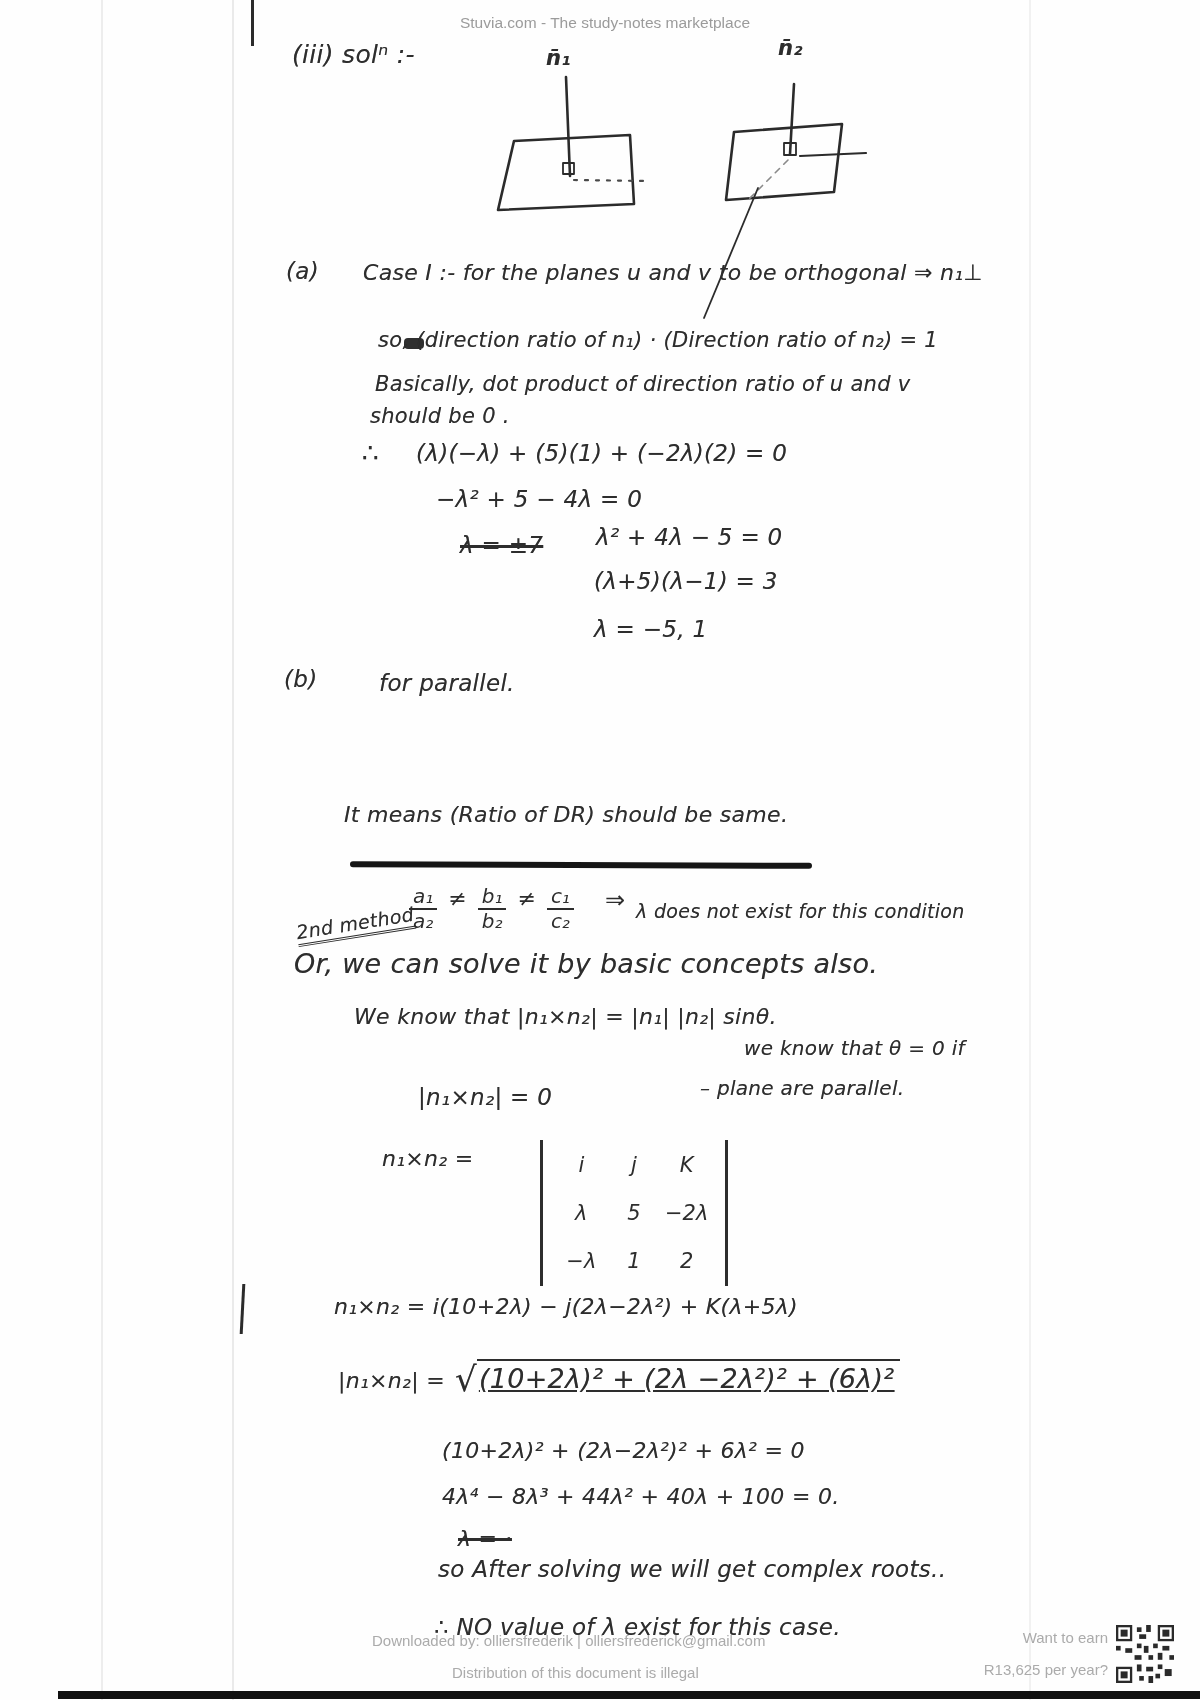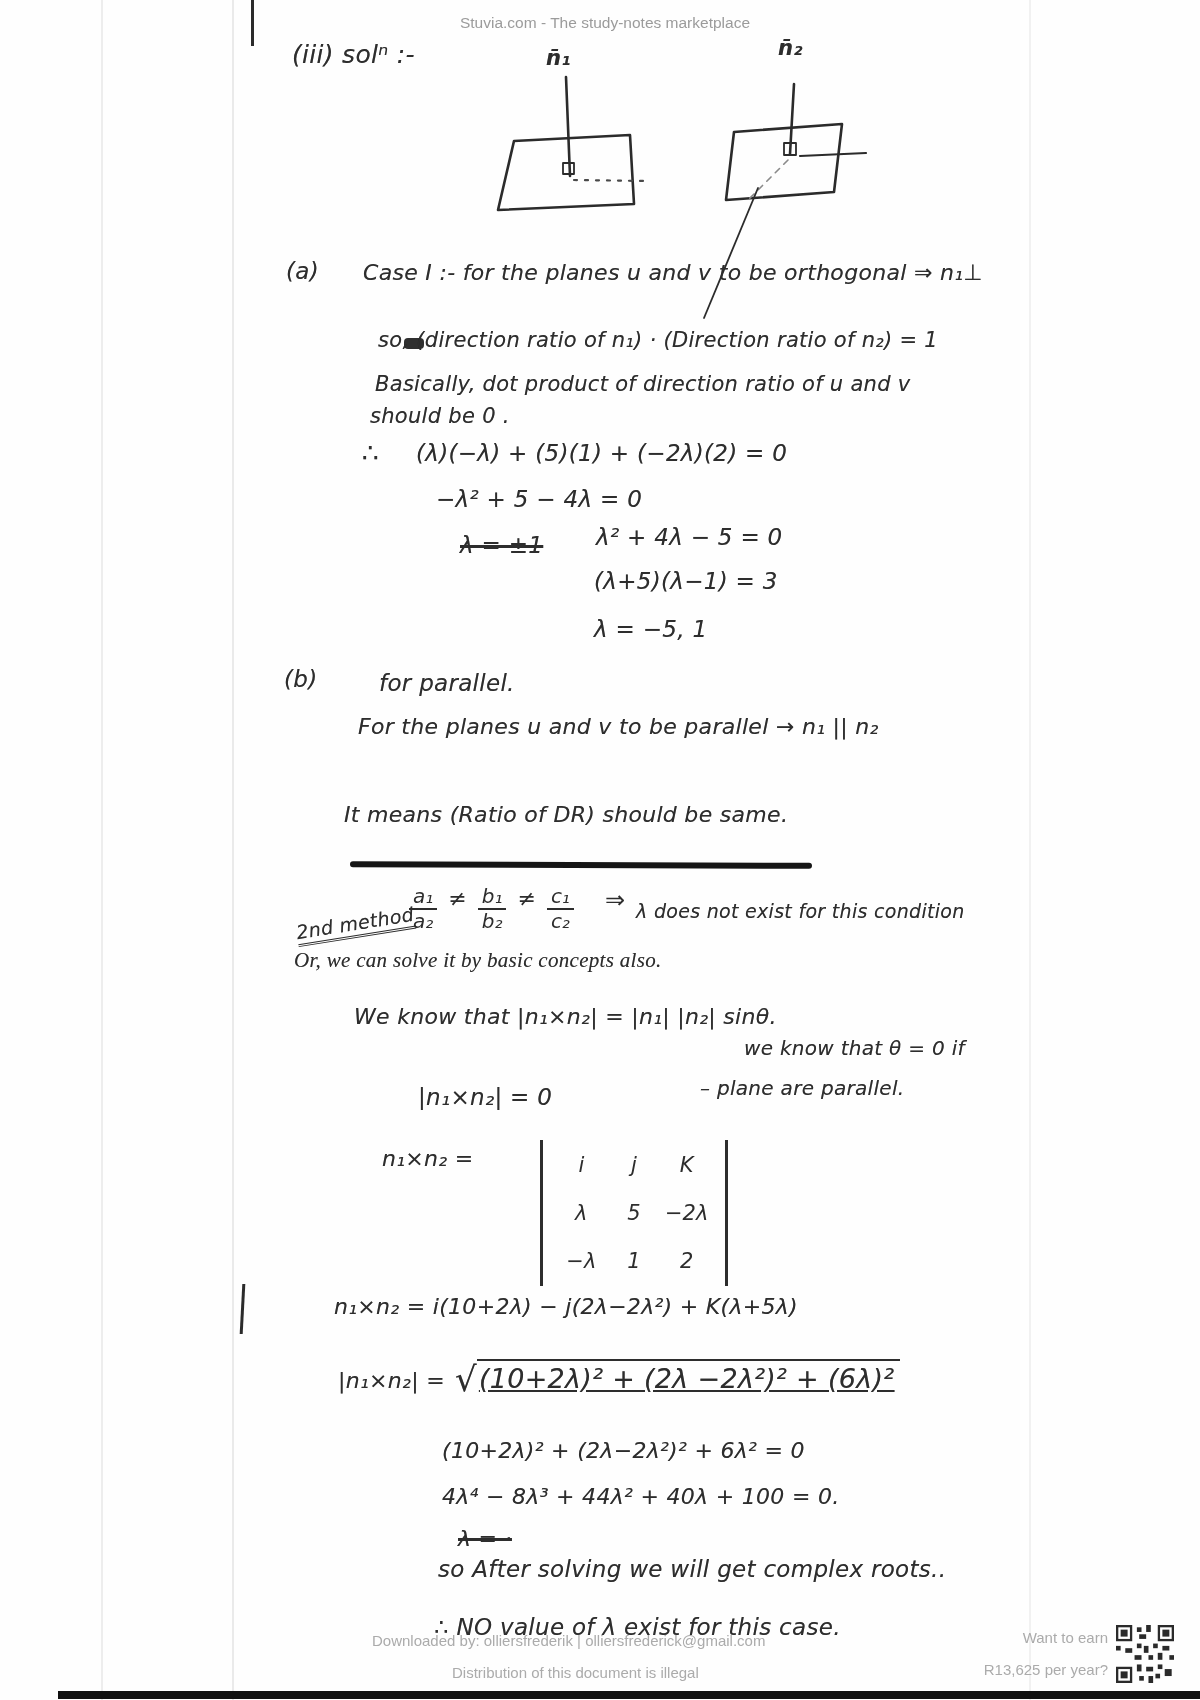--- a/index.html
+++ b/index.html
@@ -74,28 +74,27 @@
   <div class="hw" style="left:286px;top:258px;font-size:23px;">(a)</div>
   <div class="hw" style="left:363px;top:260px;font-size:22px;">Case I :- for the planes u and v to be orthogonal ⇒ n₁⊥</div>
   <div class="scribble" style="left:404px;top:338px;width:20px;height:11px;"></div>
   <div class="hw" style="left:378px;top:328px;font-size:21px;">so, (direction ratio of n₁) · (Direction ratio of n₂) = 1</div>
   <div class="hw" style="left:375px;top:372px;font-size:21px;">Basically, dot product of direction ratio of u and v</div>
   <div class="hw" style="left:370px;top:404px;font-size:21px;">should be 0 .</div>
 
   <div class="hw" style="left:362px;top:438px;font-size:26px;">∴</div>
   <div class="hw" style="left:416px;top:440px;font-size:23px;">(λ)(−λ) + (5)(1) + (−2λ)(2) = 0</div>
   <div class="hw" style="left:436px;top:486px;font-size:23px;">−λ² + 5 − 4λ = 0</div>
-  <div class="hw struck" style="left:460px;top:532px;font-size:23px;">λ = ±1</div>
+  <div class="hw struck" style="left:460px;top:532px;font-size:23px;">λ = ±7</div>
   <div class="hw" style="left:596px;top:524px;font-size:23px;">λ² + 4λ − 5 = 0</div>
   <div class="hw" style="left:594px;top:568px;font-size:23px;">(λ+5)(λ−1) = 3</div>
   <div class="hw" style="left:594px;top:616px;font-size:23px;">λ = −5, 1</div>
 
   <div class="hw" style="left:284px;top:666px;font-size:23px;">(b)</div>
   <div class="hw" style="left:379px;top:670px;font-size:23px;">for parallel.</div>
-  <div class="hw" style="left:358px;top:714px;font-size:22px;">For the planes u and v to be parallel → n₁ || n₂</div>
   <div class="hw" style="left:344px;top:802px;font-size:22px;">It means (Ratio of DR) should be same.</div>
 
   <div class="divider" style="left:350px;top:862px;width:462px;height:6px;transform:rotate(0.2deg);"></div>
 
   <div class="hw" style="left:296px;top:912px;font-size:19px;transform:rotate(-9deg);border-bottom:3px double #2b2b2b;padding-bottom:1px;">2nd method</div>
   <div class="fracrow" style="left:404px;top:886px;">
     <span class="frac">
       <span class="num">a₁</span>
       <span class="den">a₂</span>
     </span>
@@ -105,21 +104,21 @@
       <span class="den">b₂</span>
     </span>
     <span class="neq">≠</span>
     <span class="frac">
       <span class="num">c₁</span>
       <span class="den">c₂</span>
     </span>
     <span class="imp">⇒</span>
   </div>
   <div class="hw" style="left:636px;top:900px;font-size:19px;">λ does not exist for this condition</div>
-  <div class="hw" style="left:294px;top:948px;font-size:21px;font-family:Liberation Serif, serif;">Or, we can solve it by basic concepts also.</div>
+  <div class="hw" style="left:294px;top:948px;font-size:27px;">Or, we can solve it by basic concepts also.</div>
   <div class="hw" style="left:354px;top:1004px;font-size:22px;">We know that |n₁×n₂| = |n₁| |n₂| sinθ.</div>
   <div class="hw" style="left:744px;top:1036px;font-size:20px;">we know that θ = 0 if</div>
   <div class="hw" style="left:700px;top:1076px;font-size:20px;">– plane are parallel.</div>
   <div class="hw" style="left:418px;top:1084px;font-size:23px;">|n₁×n₂| = 0</div>
 
   <div class="hw" style="left:382px;top:1146px;font-size:22px;">n₁×n₂  =</div>
   <div class="det-box" style="left:540px;top:1140px;width:158px;height:134px;">
     <span>i</span>
     <span>j</span>
     <span>K</span>

